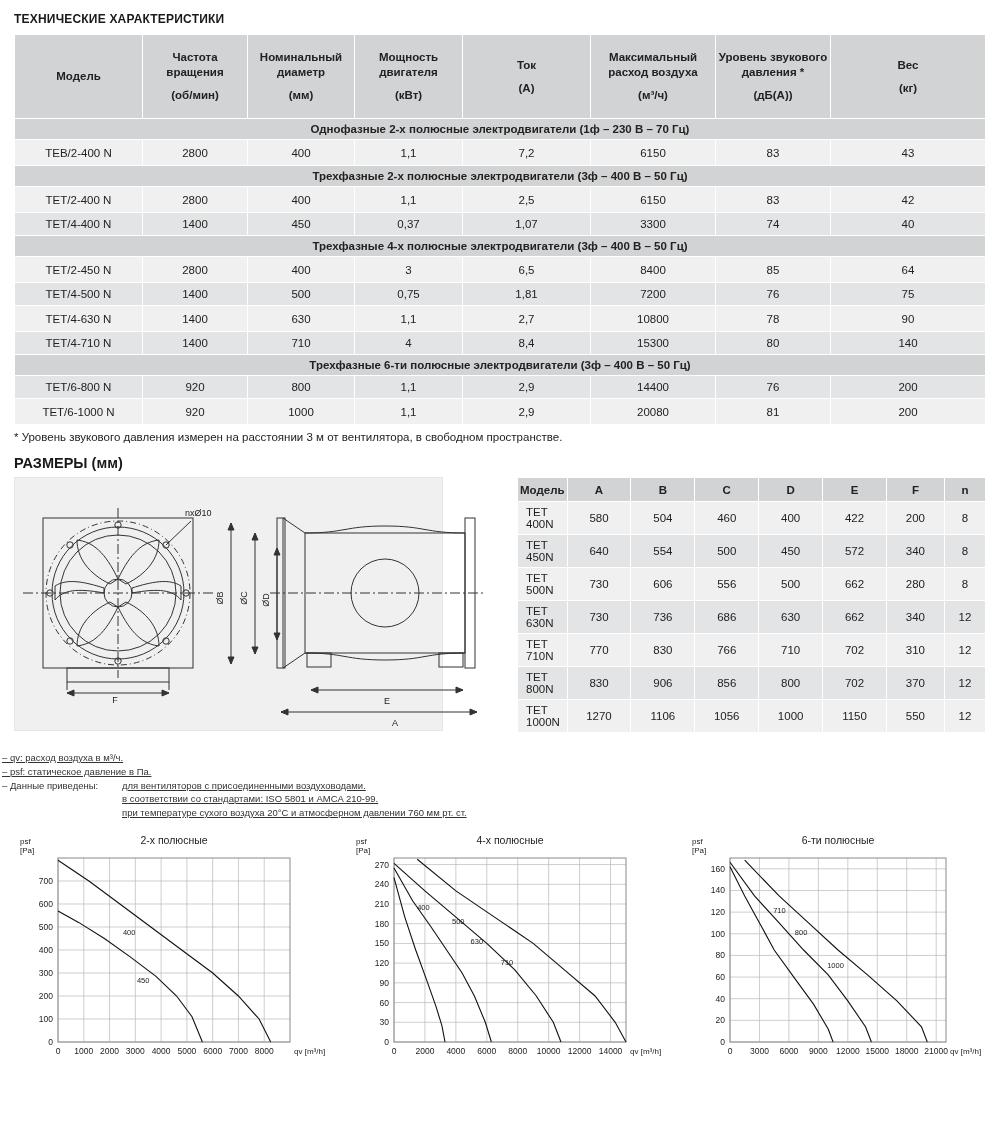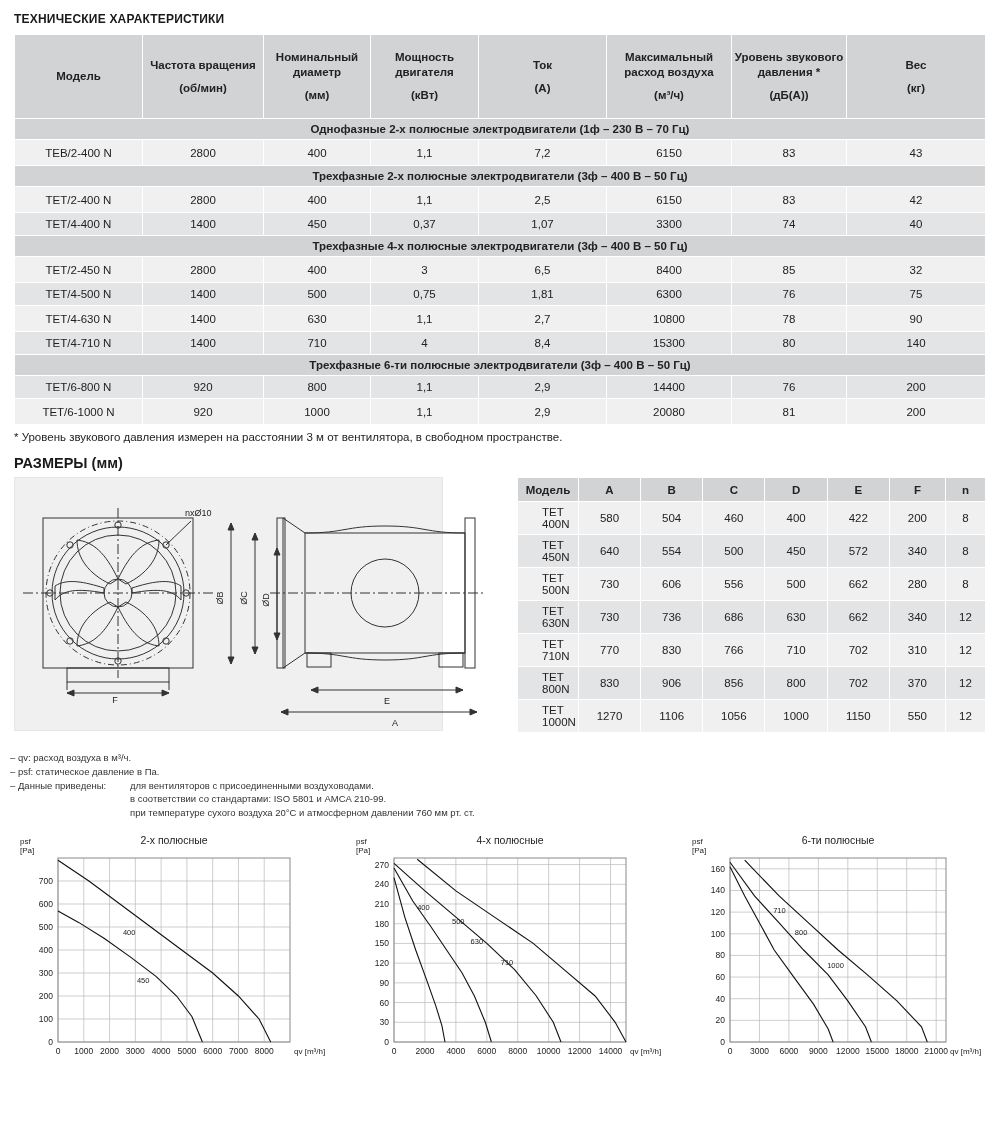--- a/index.html
+++ b/index.html
@@ -75,46 +75,46 @@
     border-collapse: collapse;
     font-size: 11.5px; color:#222;
   }
   table.dims th, table.dims td {
     border: 1px solid #ffffff;
     text-align:center; padding: 4px 2px; height: 24px;
   }
   table.dims thead th { background:#d2d3d5; font-weight:bold; }
   table.dims tbody tr:nth-child(odd)  td { background:#f0f0f1; }
   table.dims tbody tr:nth-child(even) td { background:#e3e4e5; }
-  table.dims td.m { text-align:left; padding-left: 24px; }
+  table.dims td.m { text-align:left; padding-left: 8px; }
   
   .legend {
-    margin: 6px 0 0 10px;
-    font-size: 9.5px; color:#333; line-height: 1.45;
+    margin: 6px 0 0 2px;
+    font-size: 9.5px; color:#333; line-height: 1.45; text-decoration: underline;
   }
   .legend .ind { display:inline-block; width: 120px; }
   
   .charts { position: relative; margin: 12px 0 0 14px; width: 972px; height: 270px; }
   .chart { position:absolute; top:0; }
   svg text { font-family: "Liberation Sans", sans-serif; }
 </style>
 </head>
 <body>
 
 <div class="page">
 
   <div class="h-title">ТЕХНИЧЕСКИЕ ХАРАКТЕРИСТИКИ</div>
 
   <table class="spec">
     <thead>
       <tr>
         <th style="width:128px">
           <span>Модель</span>
         </th>
-        <th style="width:121px">
+        <th style="width:105px">
           <span>Частота вращения</span>
           <span class="hdr-unit">(об/мин)</span>
         </th>
         <th style="width:107px">
           <span>Номинальный диаметр</span>
           <span class="hdr-unit">(мм)</span>
         </th>
         <th style="width:108px">
           <span>Мощность двигателя</span>
           <span class="hdr-unit">(кВт)</span>
@@ -178,29 +178,29 @@
           <td colspan="8">Трехфазные 4-х полюсные электродвигатели (3ф – 400 В – 50 Гц)</td>
         </tr>
         <tr class="r-light">
           <td class="model">TET/2-450 N</td>
           <td>2800</td>
           <td>400</td>
           <td>3</td>
           <td>6,5</td>
           <td>8400</td>
           <td>85</td>
-          <td>32</td>
+          <td>64</td>
         </tr>
         <tr class="r-dark">
           <td class="model">TET/4-500 N</td>
           <td>1400</td>
           <td>500</td>
           <td>0,75</td>
           <td>1,81</td>
-          <td>6300</td>
+          <td>7200</td>
           <td>76</td>
           <td>75</td>
         </tr>
         <tr class="r-light">
           <td class="model">TET/4-630 N</td>
           <td>1400</td>
           <td>630</td>
           <td>1,1</td>
           <td>2,7</td>
           <td>10800</td>

